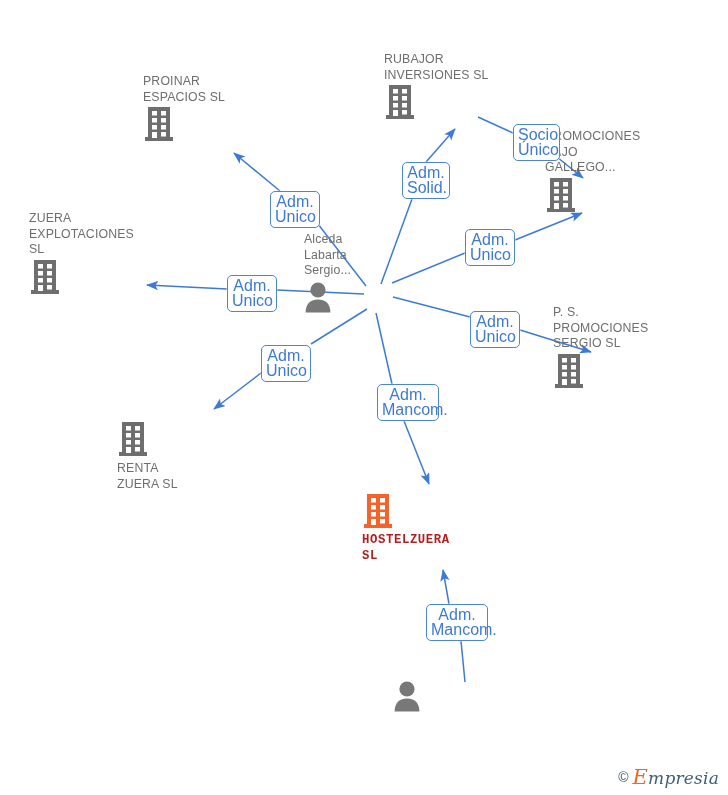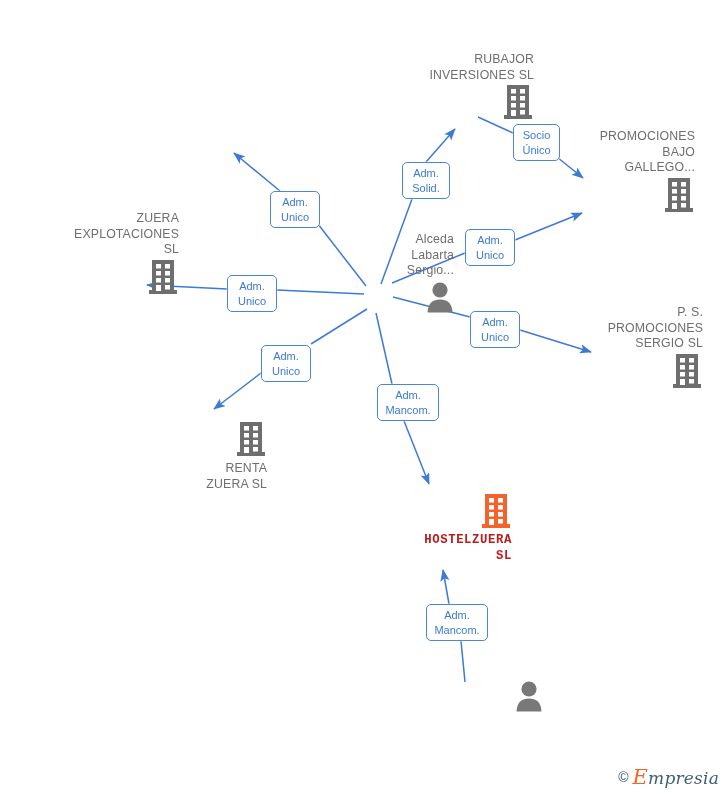--- a/index.html
+++ b/index.html
@@ -19,21 +19,21 @@
   }
   #edge-layer {
     position: absolute;
     left: 0;
     top: 0;
     width: 728px;
     height: 795px;
   }
   .node {
     position: absolute;
-    text-align: right;
+    text-align: left;
     width: 150px;
     margin-left: -75px;
   }
   .node-icon {
     display: block;
     margin: 0 auto;
     line-height: 0;
   }
   .node-label {
     font-size: 12.3px;
@@ -57,21 +57,21 @@
   .node-label.person-name {
     color: #7a7a7a;
   }
   .edge-label {
     position: absolute;
     box-sizing: border-box;
     background: #ffffff;
     border: 1.4px solid #4a86d8;
     border-radius: 5px;
     color: #3d7ad6;
-    font-size: 11px;
+    font-size: 16px;
     line-height: 14.5px;
     text-align: center;
     padding: 3px 4px 4px 4px;
     white-space: pre-line;
     box-shadow: 0 0 0 0.5px rgba(255,255,255,0.6);
   }
   #watermark {
     position: absolute;
     right: 9px;
     bottom: 6px;
@@ -154,20 +154,42 @@
           <rect x="18" y="11" width="5" height="4.5"></rect>
           <rect x="9" y="18" width="5" height="4.5"></rect>
           <rect x="18" y="18" width="5" height="4.5"></rect>
           <rect x="9" y="25" width="5" height="6"></rect>
           <rect x="18" y="25" width="5" height="4.5"></rect>
         </g>
       </svg>
     </span>
   </div>
 
+  <div class="node" style="left:218px; top:74px;">
+    <div class="node-label above">PROINAR
+ESPACIOS SL</div>
+    <span class="node-icon">
+      <svg width="32" height="36" viewBox="0 0 32 36" xmlns="http://www.w3.org/2000/svg">
+        <g fill="#6e6e6e">
+          <rect x="5" y="0" width="22" height="32"></rect>
+          <rect x="2" y="30" width="28" height="4"></rect>
+        </g>
+        <g fill="#ffffff">
+          <rect x="9" y="4" width="5" height="4.5"></rect>
+          <rect x="18" y="4" width="5" height="4.5"></rect>
+          <rect x="9" y="11" width="5" height="4.5"></rect>
+          <rect x="18" y="11" width="5" height="4.5"></rect>
+          <rect x="9" y="18" width="5" height="4.5"></rect>
+          <rect x="18" y="18" width="5" height="4.5"></rect>
+          <rect x="9" y="25" width="5" height="6"></rect>
+          <rect x="18" y="25" width="5" height="4.5"></rect>
+        </g>
+      </svg>
+    </span>
+  </div>
 
   <div class="node" style="left:620px; top:129px;">
     <div class="node-label above">PROMOCIONES
 BAJO
 GALLEGO...</div>
     <span class="node-icon">
       <svg width="32" height="36" viewBox="0 0 32 36" xmlns="http://www.w3.org/2000/svg">
         <g fill="#6e6e6e">
           <rect x="5" y="0" width="22" height="32"></rect>
           <rect x="2" y="30" width="28" height="4"></rect>

